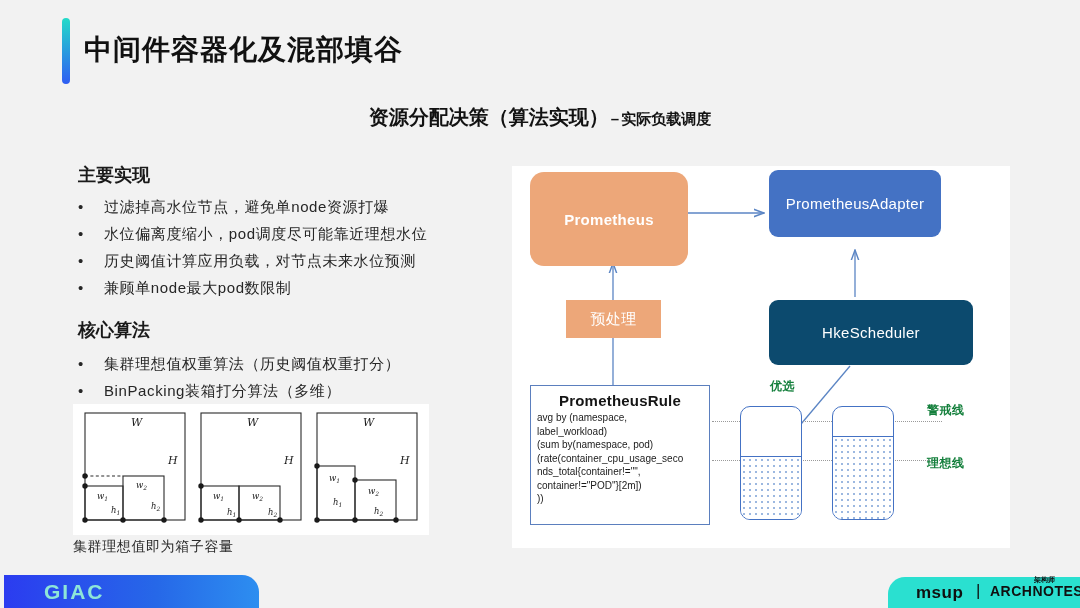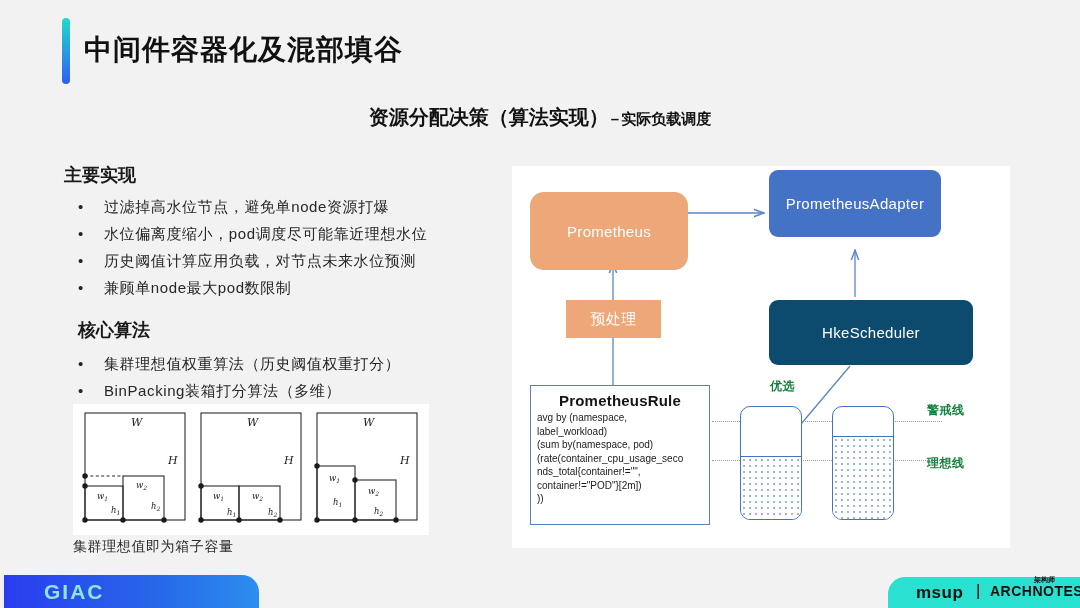--- a/index.html
+++ b/index.html
@@ -46,21 +46,21 @@
     color: #25f0e0; font-size: 40px; font-weight: 600;
     letter-spacing: 2px; line-height: 46px;
     text-shadow: 0 0 6px rgba(37,240,224,0.55);
   }
   #io-logo .tm { font-size: 10px; vertical-align: super; letter-spacing: 0; }
 
   
   .sec-head {
     position: absolute; font-size: 18px; font-weight: 700; color: #1a1a1a;
   }
-  #head-main { left: 64px; top: 163px; }
+  #head-main { left: 78px; top: 163px; }
   #head-algo { left: 78px; top: 318px; }
 
   .bullets { position: absolute; left: 78px; }
   #bullets-main { top: 193px; }
   #bullets-algo { top: 350px; }
   .bullet-row {
     display: flex; align-items: flex-start;
     font-size: 15px; color: #262626; line-height: 27px;
     letter-spacing: 0.6px;
   }
@@ -83,22 +83,22 @@
     width: 498px; height: 382px;
     background: #ffffff;
   }
   .node {
     position: absolute; display: flex;
     align-items: center; justify-content: center;
     color: #ffffff; font-size: 15px; letter-spacing: .3px;
     text-align: center;
   }
   #node-prometheus {
-    left: 18px; top: 26px; width: 158px; height: 78px;
-    background: #eda779; border-radius: 14px;
+    left: 18px; top: 6px; width: 158px; height: 94px;
+    background: #eda779; border-radius: 14px; font-weight: bold;
   }
   #node-adapter {
     left: 257px; top: 4px; width: 172px; height: 67px;
     background: #4472c4; border-radius: 9px;
   }
   #node-hke {
     left: 257px; top: 134px; width: 204px; height: 65px;
     background: #0c4a6e; border-radius: 9px;
   }
   #node-preprocess {

